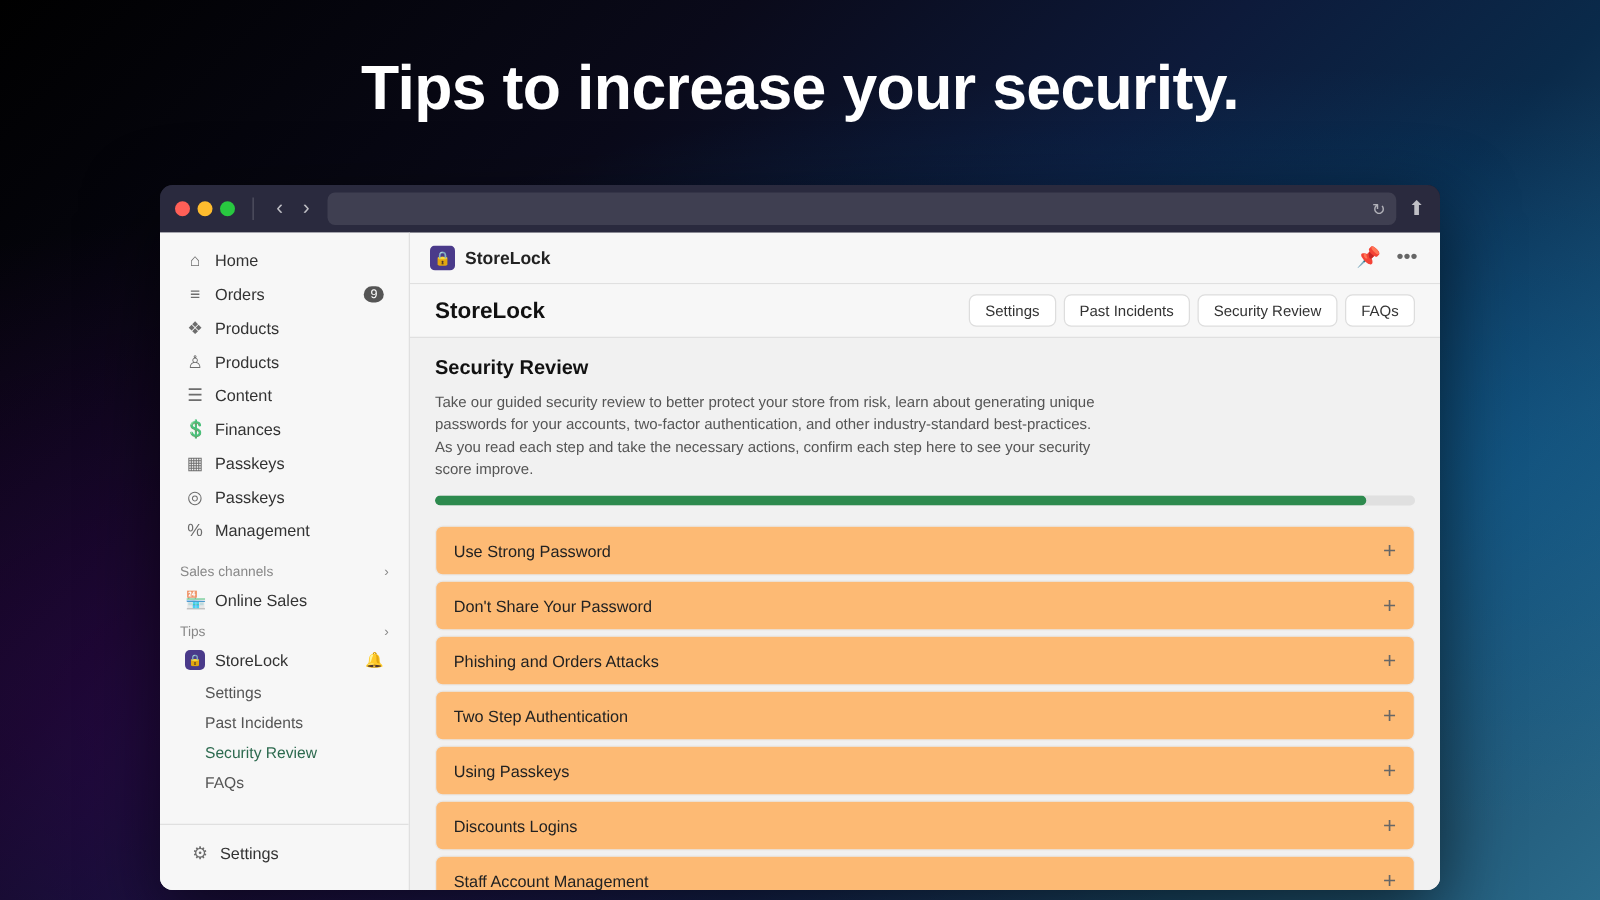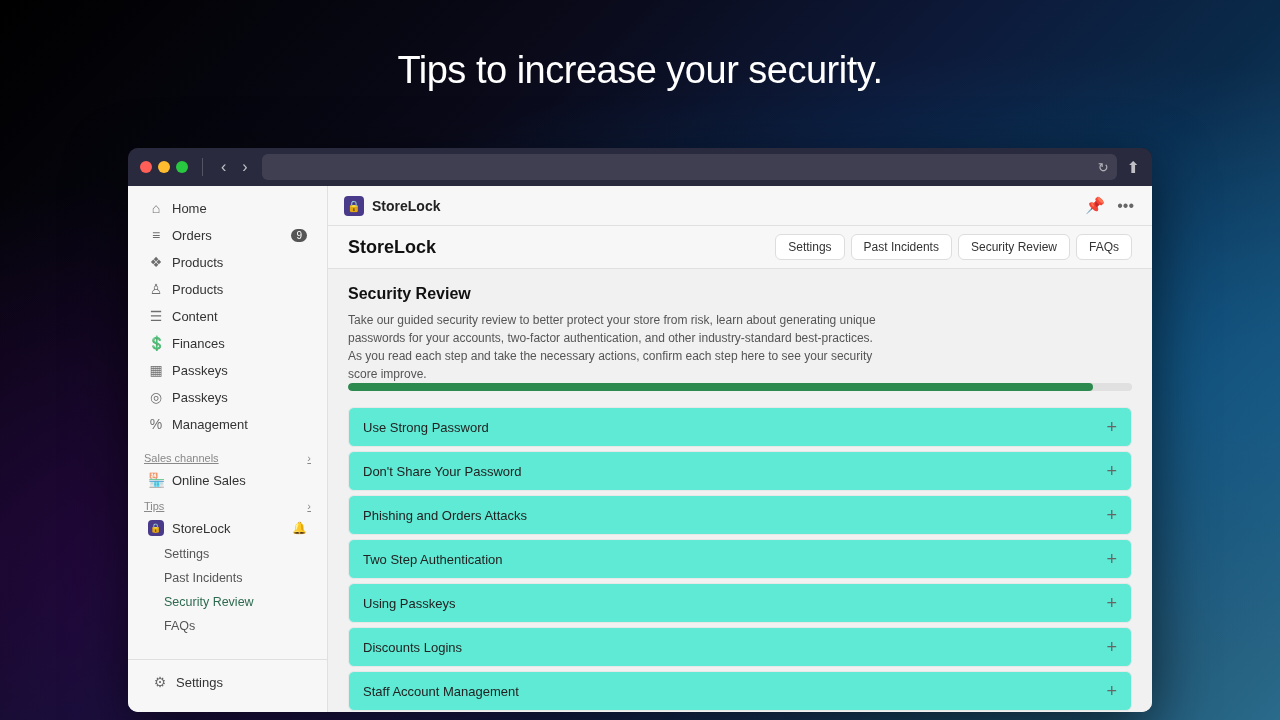--- a/index.html
+++ b/index.html
@@ -27,22 +27,22 @@
       top: 0;
       left: 0;
       right: 0;
       height: 140px;
       display: flex;
       align-items: center;
       justify-content: center;
     }
     .page-main-title {
       color: white;
-      font-size: 38px;
-      font-weight: 400;
+      font-size: 50px;
+      font-weight: 700;
       letter-spacing: -0.5px;
     }
 
     
     .browser-window {
       position: absolute;
       top: 148px;
       left: 128px;
       right: 128px;
       bottom: 8px;
@@ -180,21 +180,20 @@
       border-radius: 10px;
     }
 
     .sidebar-section-label {
       padding: 6px 16px 2px;
       font-size: 11px;
       color: #888;
       display: flex;
       align-items: center;
       justify-content: space-between;
-      text-decoration: underline;
     }
     .sidebar-section-label span.chevron {
       font-size: 11px;
     }
 
     .sidebar-sub-item {
       padding: 4px 16px 4px 32px;
       font-size: 12.5px;
       color: #555;
       cursor: pointer;
@@ -299,20 +298,21 @@
       font-size: 16px;
       font-weight: 700;
       color: #111;
       margin-bottom: 8px;
     }
 
     .section-description {
       font-size: 12px;
       color: #555;
       line-height: 1.5;
+      margin-bottom: 12px;
       max-width: 540px;
     }
 
     
     .progress-bar-container {
       background: #e0e0e0;
       border-radius: 4px;
       height: 8px;
       margin-bottom: 16px;
       overflow: hidden;
@@ -324,21 +324,21 @@
     }
 
     
     .accordion-list {
       display: flex;
       flex-direction: column;
       gap: 4px;
     }
 
     .accordion-item {
-      background: #5eead4;
+      background: #fdba74;
       border: 1px solid #e8e8e8;
       border-radius: 6px;
       overflow: hidden;
     }
 
     .accordion-header {
       display: flex;
       align-items: center;
       justify-content: space-between;
       padding: 10px 14px;

